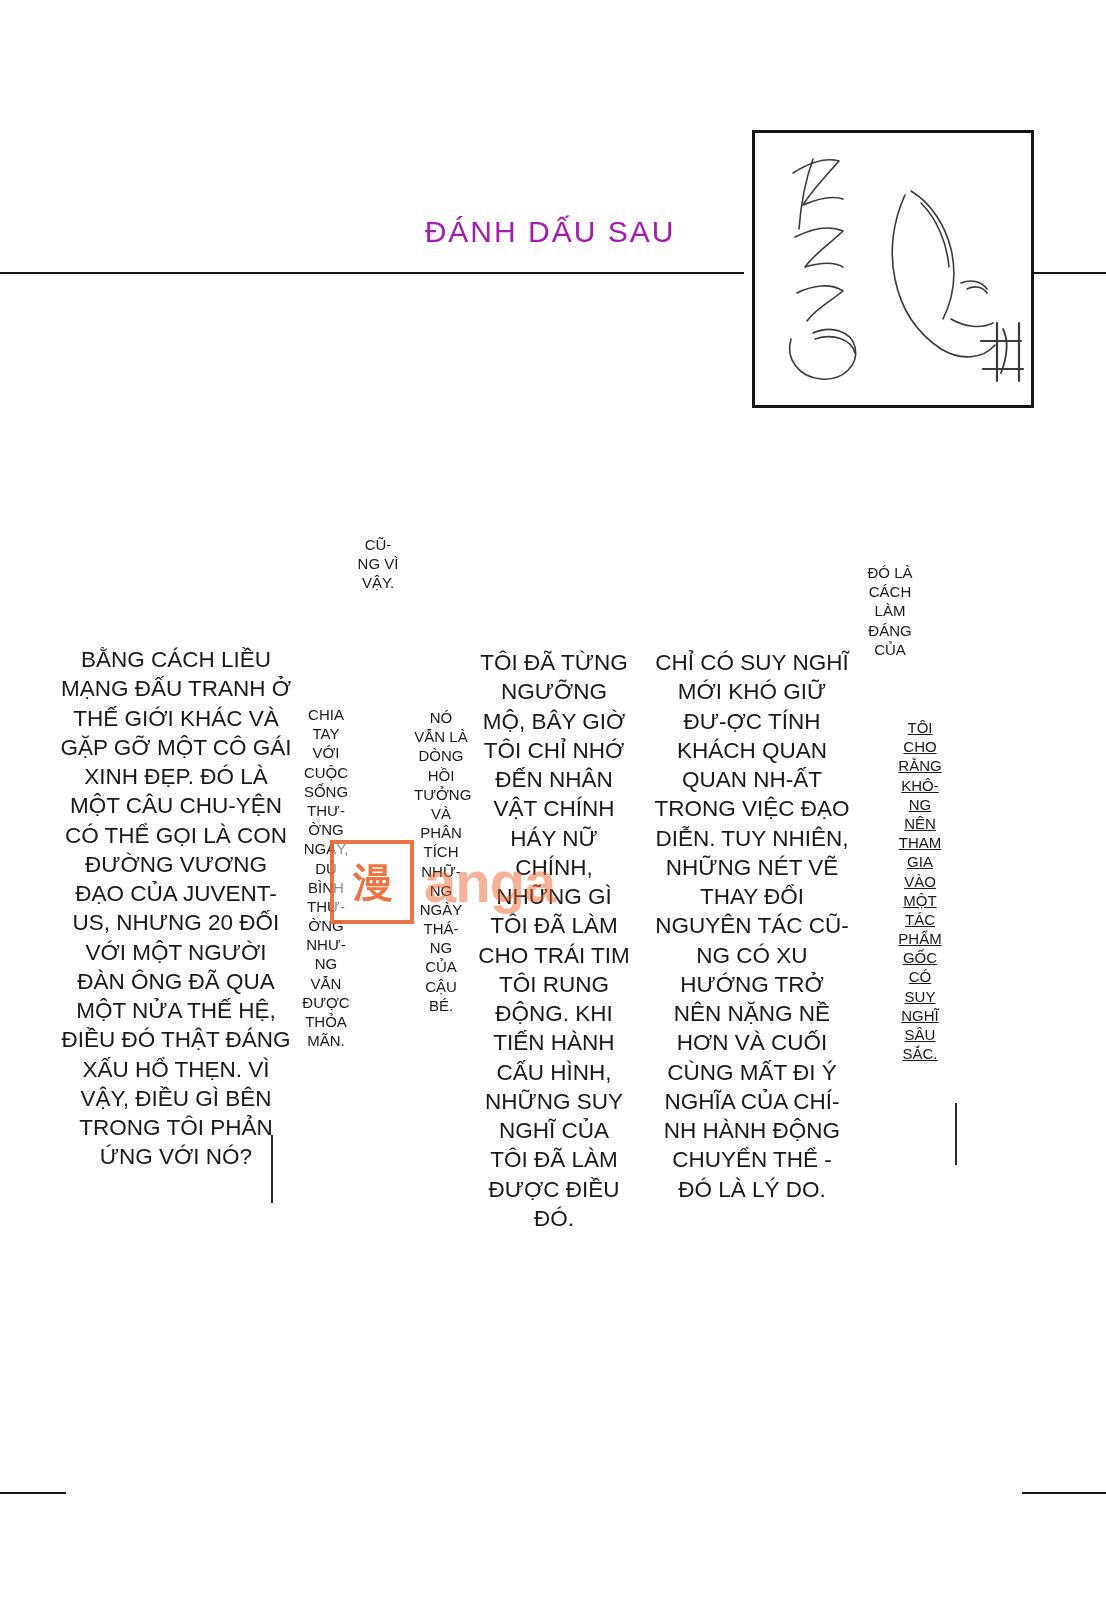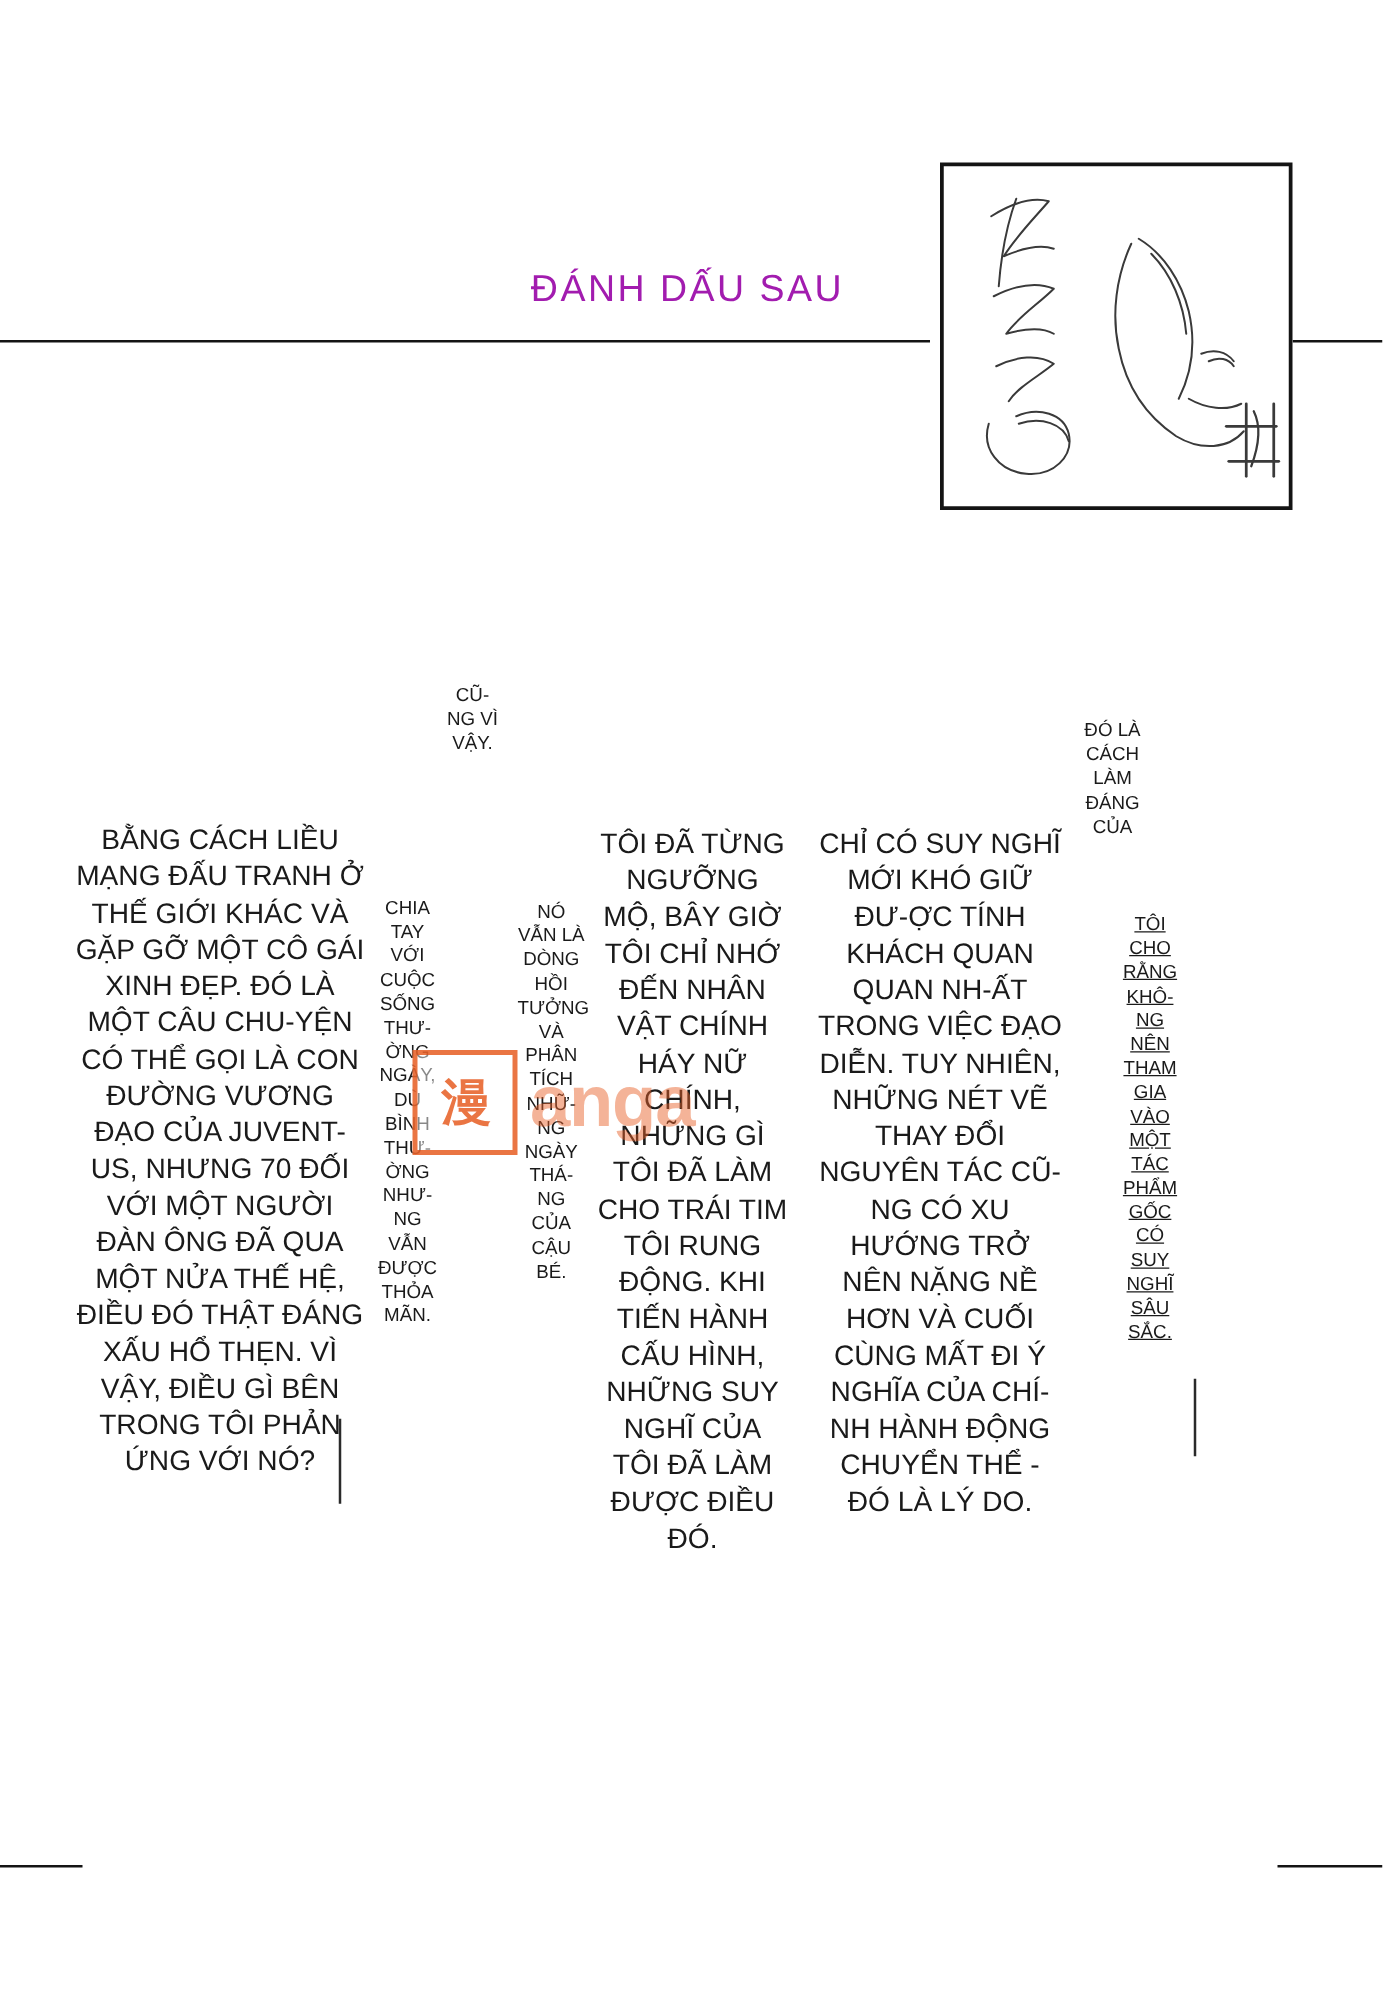--- a/index.html
+++ b/index.html
@@ -79,21 +79,20 @@
     background: #141414;
   }
 
   
   .block {
     position: absolute;
     text-align: center;
     line-height: 1.30;
     color: #1a1a1a;
     white-space: pre-line;
-    margin-top: 12px;
   }
   .b-main      { font-size: 22.5px; }
   .b-vertical  { font-size: 15px; line-height: 1.28; }
   .b-small     { font-size: 15px; line-height: 1.28; }
 
   #blk-left      { left: 60px;  top: 645px;  width: 232px; }
   #blk-chia      { left: 300px; top: 705px;  width: 52px;  }
   #blk-cung      { left: 356px; top: 535px;  width: 44px;  }
   #blk-no        { left: 414px; top: 708px;  width: 54px;  }
   #blk-toi-da    { left: 478px; top: 648px;  width: 152px; }
@@ -175,21 +174,21 @@
 
       <path d="M242 190 L242 248" stroke-width="2.2"></path>
       <path d="M226 208 L266 208" stroke-width="2.2"></path>
       <path d="M264 190 L264 248" stroke-width="2.2"></path>
       <path d="M228 236 L268 236" stroke-width="2.2"></path>
       <path d="M248 196 C254 208 252 224 246 240" stroke-width="1.8"></path>
     </g>
   </svg>
 </div>
 
-<div class="block b-main" id="blk-left">BẰNG CÁCH LIỀU MẠNG ĐẤU TRANH Ở THẾ GIỚI KHÁC VÀ GẶP GỠ MỘT CÔ GÁI XINH ĐẸP. ĐÓ LÀ MỘT CÂU CHU-YỆN CÓ THỂ GỌI LÀ CON ĐƯỜNG VƯƠNG ĐẠO CỦA JUVENT-US, NHƯNG 70 ĐỐI VỚI MỘT NGƯỜI ĐÀN ÔNG ĐÃ QUA MỘT NỬA THẾ HỆ, ĐIỀU ĐÓ THẬT ĐÁNG XẤU HỔ THẸN. VÌ VẬY, ĐIỀU GÌ BÊN TRONG TÔI PHẢN ỨNG VỚI NÓ?</div>
+<div class="block b-main" id="blk-left">BẰNG CÁCH LIỀU MẠNG ĐẤU TRANH Ở THẾ GIỚI KHÁC VÀ GẶP GỠ MỘT CÔ GÁI XINH ĐẸP. ĐÓ LÀ MỘT CÂU CHU-YỆN CÓ THỂ GỌI LÀ CON ĐƯỜNG VƯƠNG ĐẠO CỦA JUVENT-US, NHƯNG 20 ĐỐI VỚI MỘT NGƯỜI ĐÀN ÔNG ĐÃ QUA MỘT NỬA THẾ HỆ, ĐIỀU ĐÓ THẬT ĐÁNG XẤU HỔ THẸN. VÌ VẬY, ĐIỀU GÌ BÊN TRONG TÔI PHẢN ỨNG VỚI NÓ?</div>
 <div class="block b-vertical" id="blk-chia">CHIA TAY VỚI CUỘC SỐNG THƯ-ỜNG NGÀY, DÙ BÌNH THƯ-ỜNG NHƯ-NG VẪN ĐƯỢC THỎA MÃN.</div>
 <div class="block b-vertical" id="blk-cung">CŨ-NG VÌ VẬY.</div>
 <div class="block b-vertical" id="blk-no">NÓ VẪN LÀ DÒNG HỒI TƯỞNG VÀ PHÂN TÍCH NHỮ-NG NGÀY THÁ-NG CỦA CẬU BÉ.</div>
 <div class="block b-main" id="blk-toi-da">TÔI ĐÃ TỪNG NGƯỠNG MỘ, BÂY GIỜ TÔI CHỈ NHỚ ĐẾN NHÂN VẬT CHÍNH HÁY NỮ CHÍNH, NHỮNG GÌ TÔI ĐÃ LÀM CHO TRÁI TIM TÔI RUNG ĐỘNG. KHI TIẾN HÀNH CẤU HÌNH, NHỮNG SUY NGHĨ CỦA TÔI ĐÃ LÀM ĐƯỢC ĐIỀU ĐÓ.</div>
 <div class="block b-main" id="blk-chi-co">CHỈ CÓ SUY NGHĨ MỚI KHÓ GIỮ ĐƯ-ỢC TÍNH KHÁCH QUAN QUAN NH-ẤT TRONG VIỆC ĐẠO DIỄN. TUY NHIÊN, NHỮNG NÉT VẼ THAY ĐỔI NGUYÊN TÁC CŨ-NG CÓ XU HƯỚNG TRỞ NÊN NẶNG NỀ HƠN VÀ CUỐI CÙNG MẤT ĐI Ý NGHĨA CỦA CHÍ-NH HÀNH ĐỘNG CHUYỂN THỂ - ĐÓ LÀ LÝ DO.</div>
 <div class="block b-small" id="blk-do-la">ĐÓ LÀ CÁCH LÀM ĐÁNG CỦA</div>
 <div class="block b-small" id="blk-toi-cho">TÔI CHO RẰNG KHÔ-NG NÊN THAM GIA VÀO MỘT TÁC PHẨM GỐC CÓ SUY NGHĨ SÂU SẮC.</div>
 
 <div class="stroke" id="stroke-1"></div>
 <div class="stroke" id="stroke-2"></div>

